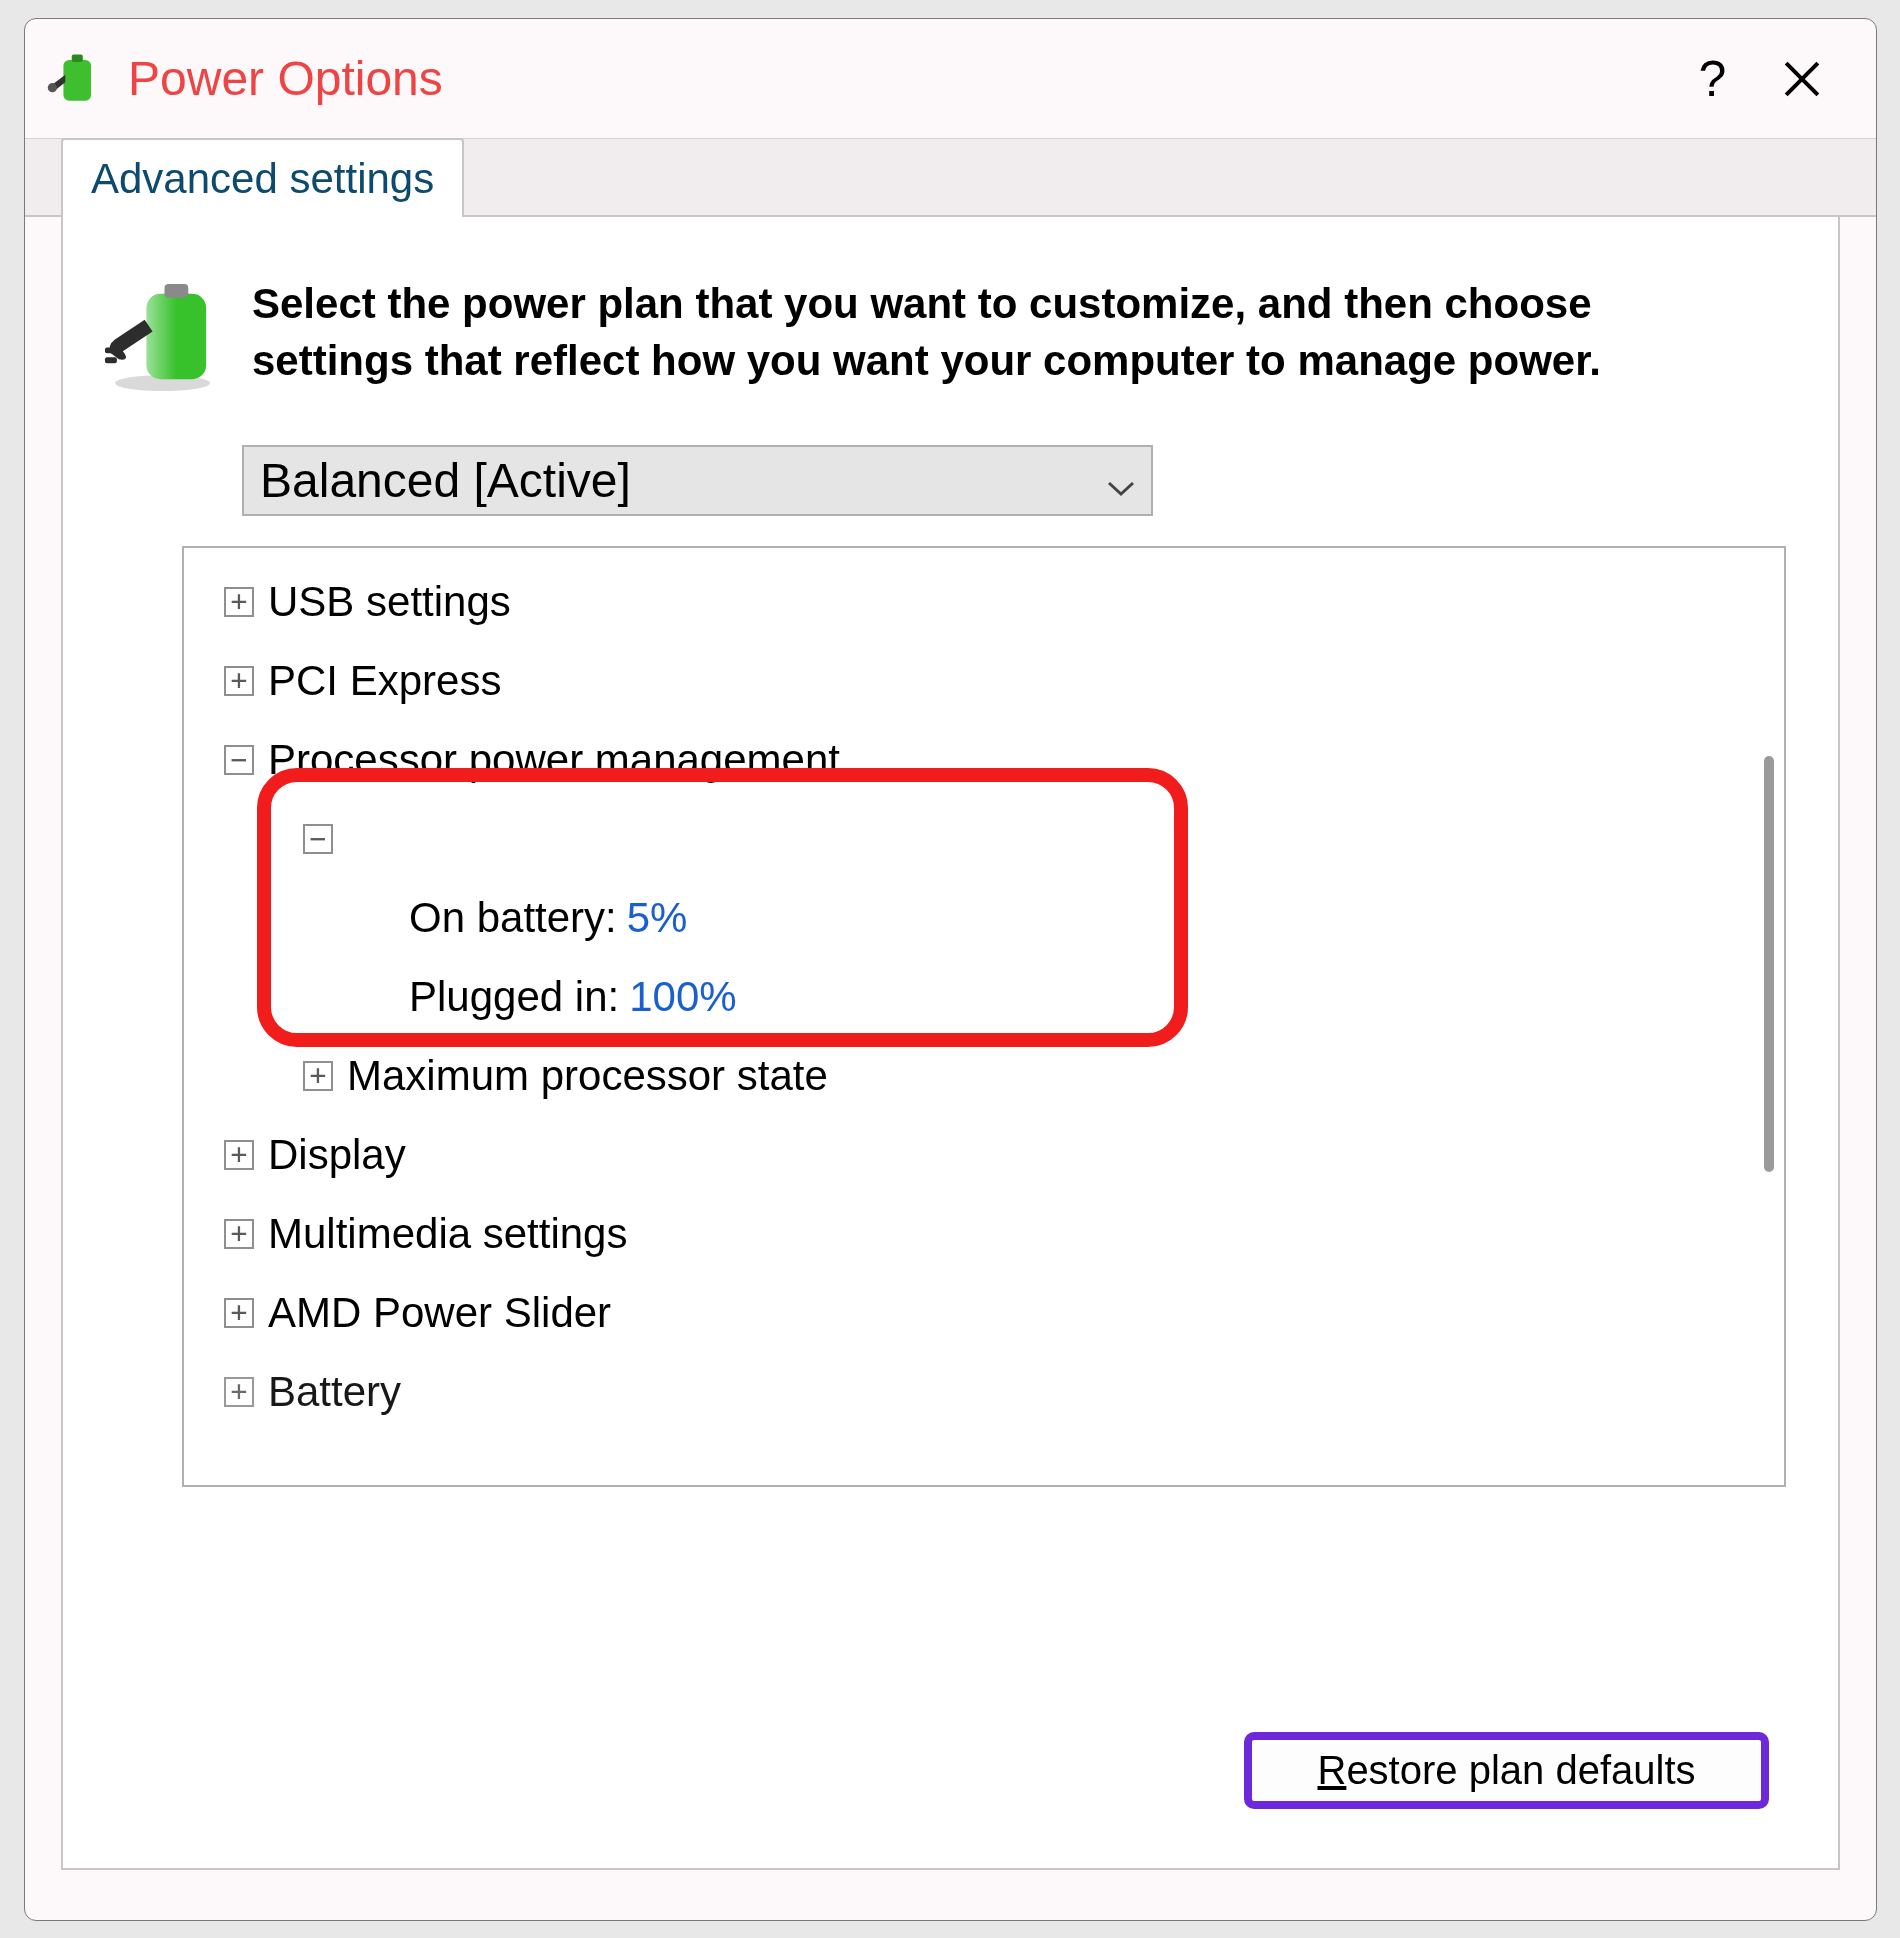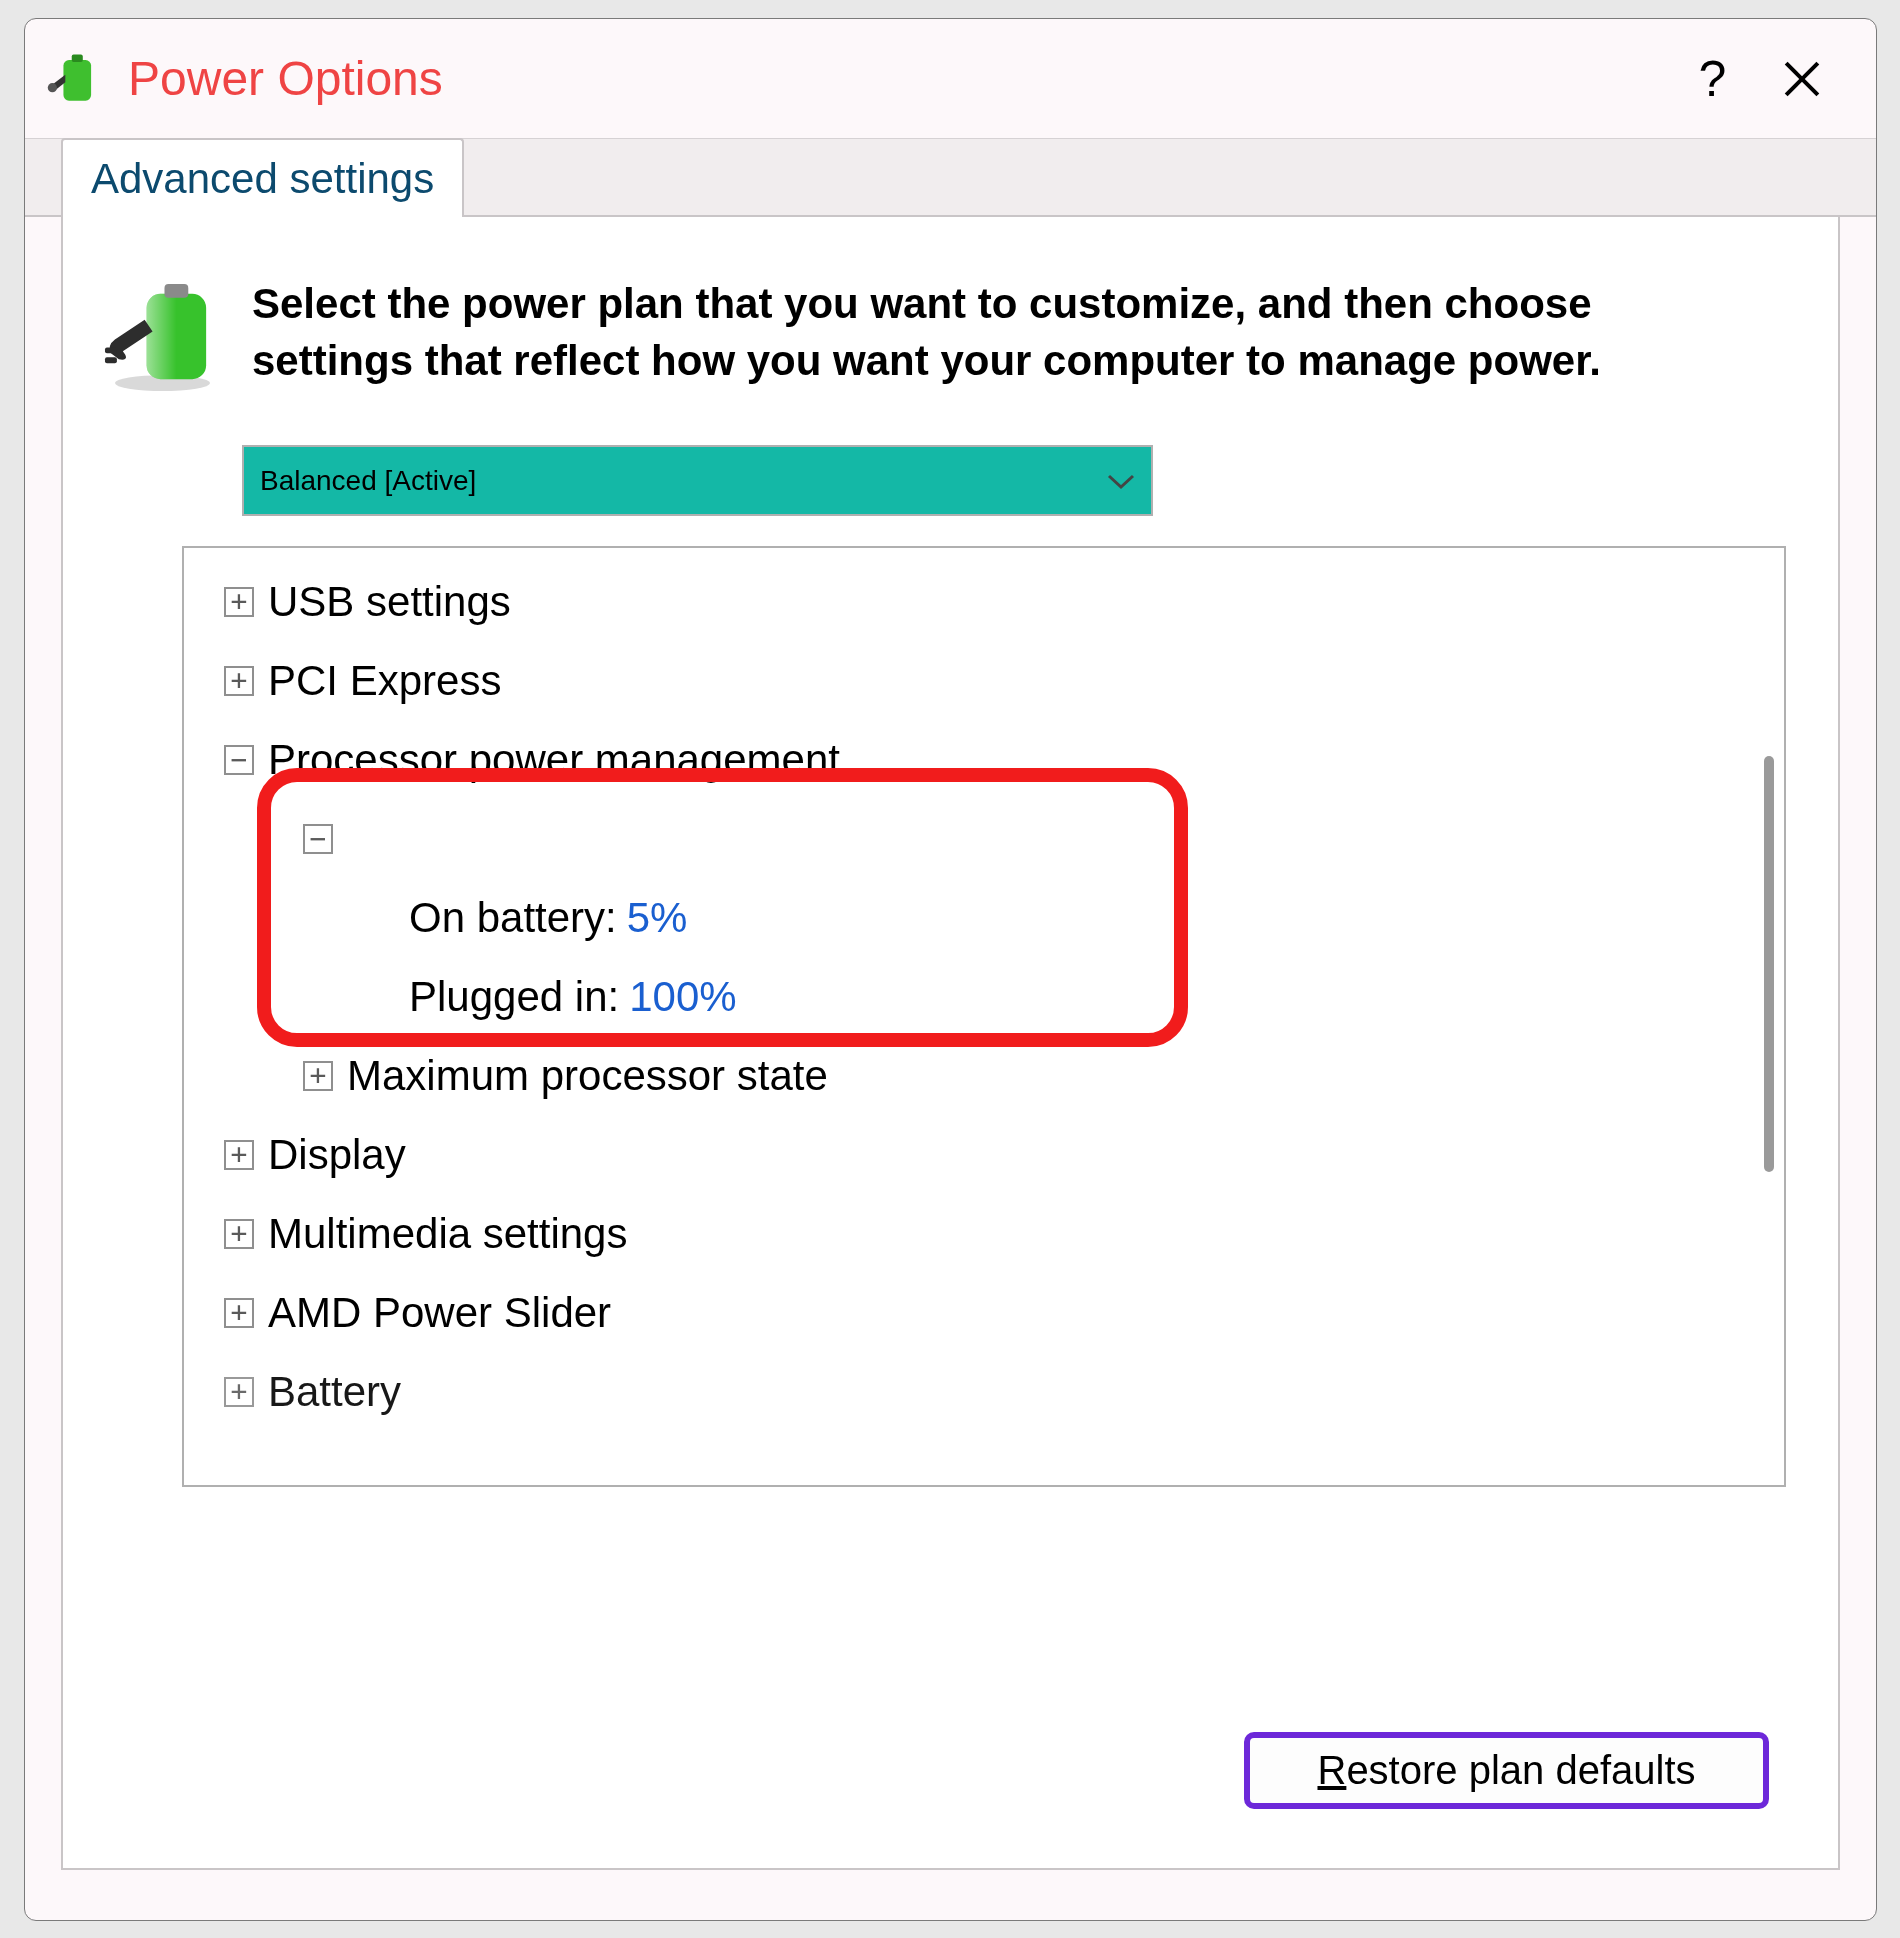--- a/index.html
+++ b/index.html
@@ -98,24 +98,24 @@
   }
 
   
   .plan-select {
     width: 911px;
     height: 71px;
     border: 2px solid #b0b0b0;
     display: flex;
     align-items: center;
     padding: 0 16px;
-    font-size: 28px;
+    font-size: 48px;
     cursor: pointer;
     justify-content: space-between;
-    background: #14b8a6;
+    background: #e5e5e5;
     margin: 0 auto 30px 139px;
   }
   .plan-select .chev svg { width: 28px; height: 18px; }
 
   
   .tree-box {
     position: relative;
     width: 1604px;
     height: 941px;
     margin-left: 79px;
@@ -184,21 +184,21 @@
 
   
   .footer {
     position: absolute;
     right: 69px;
     bottom: 59px;
   }
   .restore-btn {
     width: 525px;
     height: 77px;
-    border: 6px solid #6d28d9;
+    border: 8px solid #6d28d9;
     border-radius: 10px;
     background: #fdfdfd;
     font-size: 40px;
     display: flex;
     align-items: center;
     justify-content: center;
     cursor: pointer;
   }
   .restore-btn .ul { text-decoration: underline; }
 

